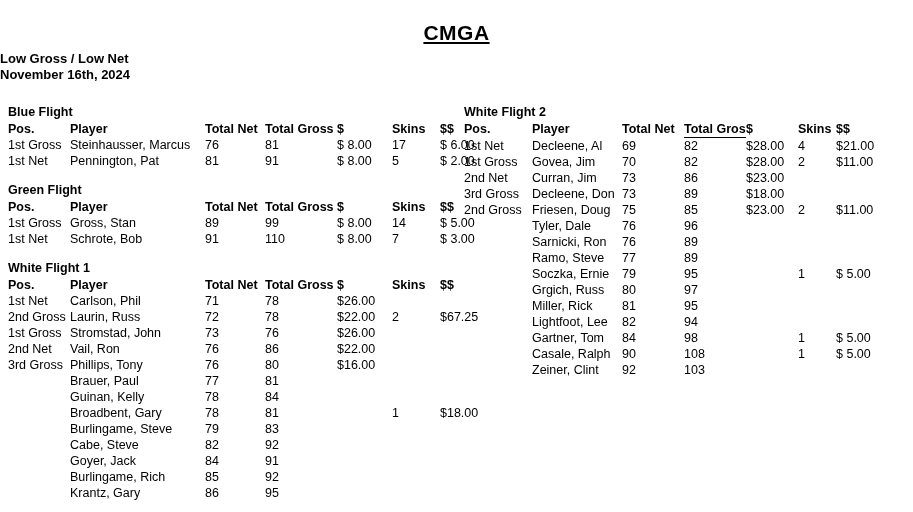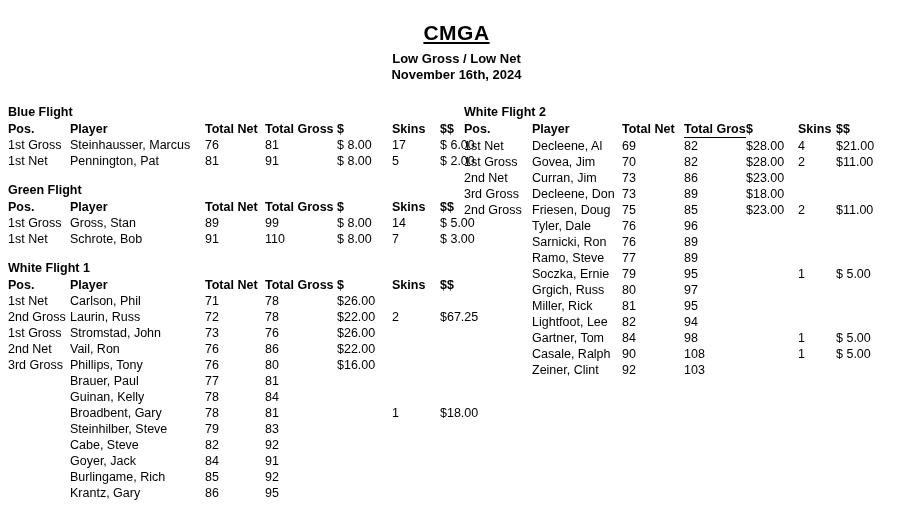--- a/index.html
+++ b/index.html
@@ -21,21 +21,21 @@
   }
   .title {
     text-align: center;
     font-size: 21px;
     font-weight: bold;
     text-decoration: underline;
     margin-top: 21px;
     letter-spacing: 0.5px;
   }
   .subtitle {
-    text-align: center;
+    text-align: left;
     font-size: 13px;
     font-weight: bold;
     margin-top: 6px;
     line-height: 16px;
   }
   .columns {
     position: absolute;
     top: 84px;
     left: 0;
     width: 913px;
@@ -295,21 +295,21 @@
                 <td class="pos-cell"></td>
                 <td class="">Broadbent, Gary</td>
                 <td class="num-cell">78</td>
                 <td class="num-cell">81</td>
                 <td class="num-cell"></td>
                 <td class="num-cell">1</td>
                 <td class="num-cell">$18.00</td>
               </tr>
               <tr>
                 <td class="pos-cell"></td>
-                <td class="">Steinhilber, Steve</td>
+                <td class="">Burlingame, Steve</td>
                 <td class="num-cell">79</td>
                 <td class="num-cell">83</td>
                 <td class="num-cell"></td>
                 <td class="num-cell"></td>
                 <td class="num-cell"></td>
               </tr>
               <tr>
                 <td class="pos-cell"></td>
                 <td class="">Cabe, Steve</td>
                 <td class="num-cell">82</td>

